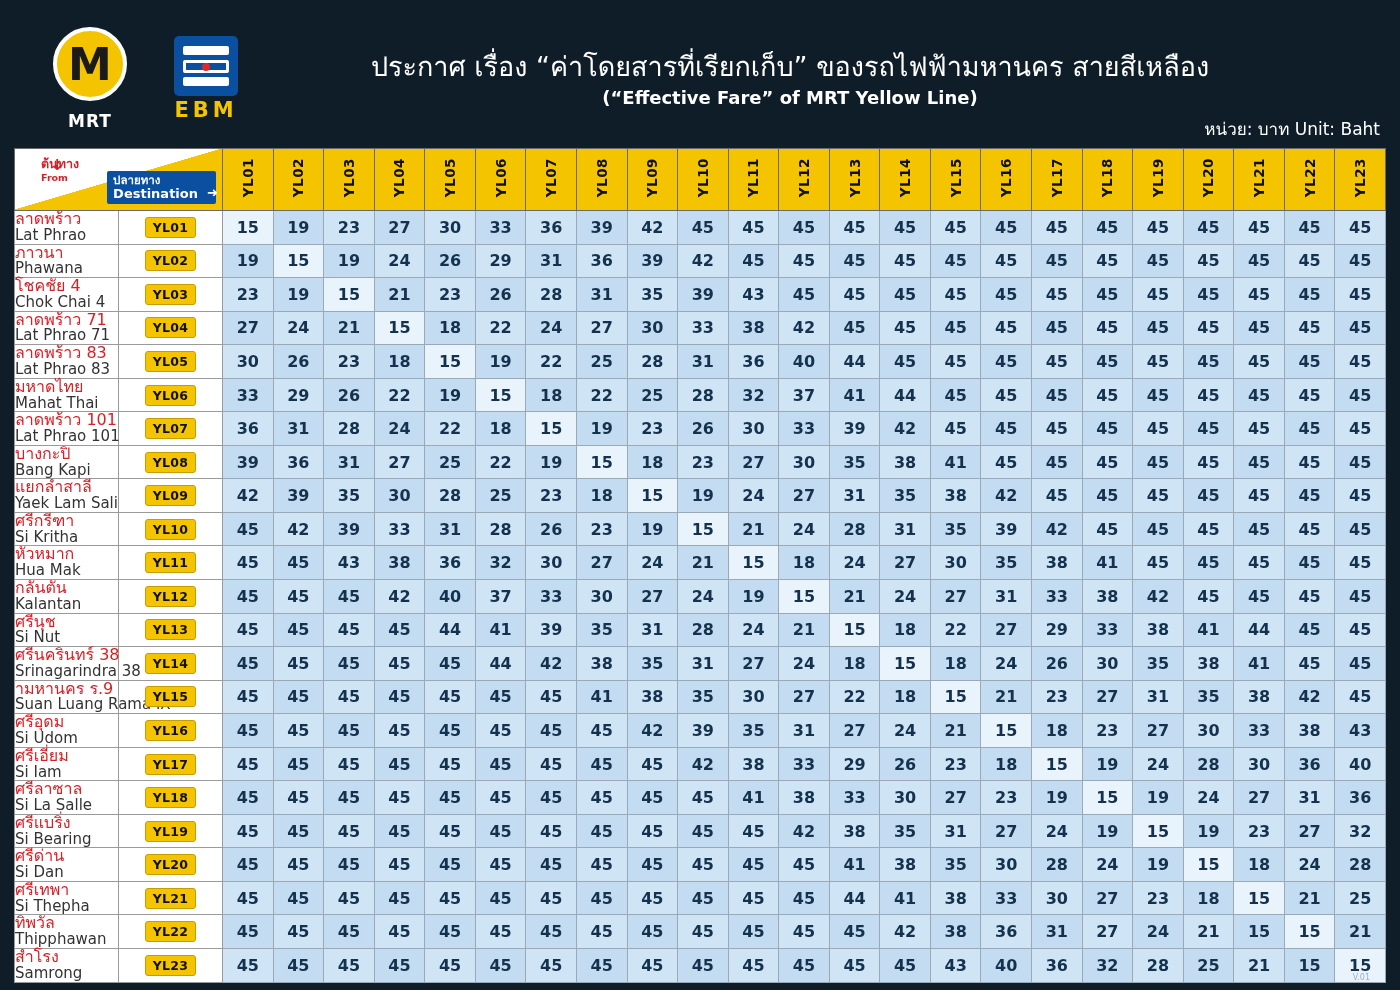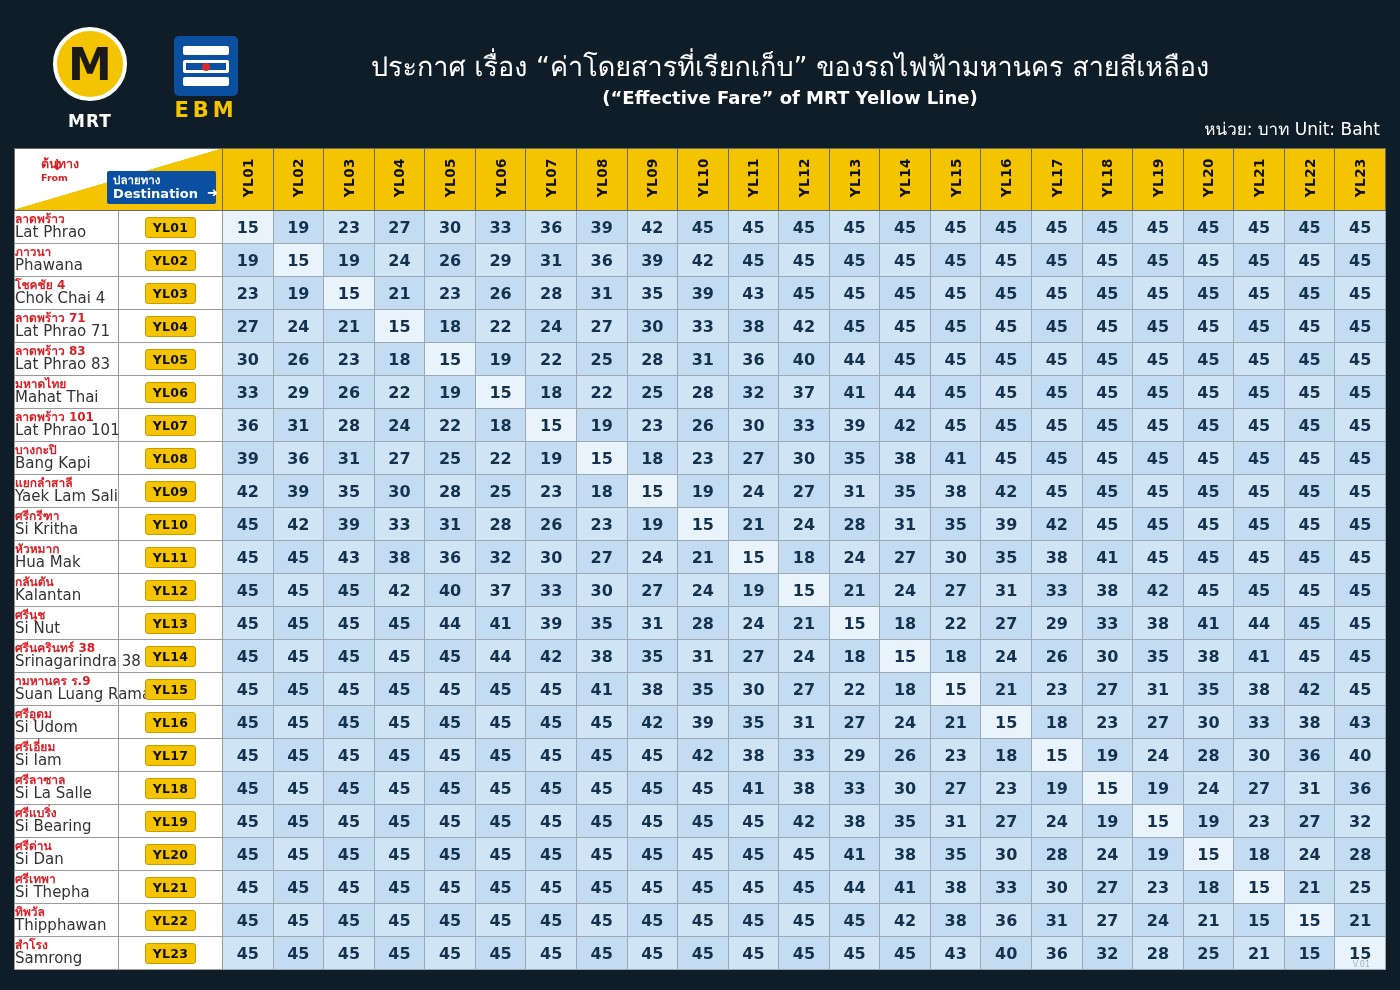--- a/index.html
+++ b/index.html
@@ -128,21 +128,21 @@
     letter-spacing:0.5px;
   }
   td.namecell {
     background:#ffffff;
     border:1px solid #9a9a9a;
     height:33px;
     padding:1px 4px 1px 6px;
     width:148px;
   }
   td.namecell .th {
-    color:#d81f26; font-size:12px; font-weight:bold; line-height:1.05;
+    color:#d81f26; font-size:16px; font-weight:normal; line-height:1.05;
     white-space:nowrap;
   }
   td.namecell .en {
     color:#333333; font-size:15px; line-height:1.05;
     white-space:nowrap;
   }
   td.codecell {
     background:#ffffff;
     border:1px solid #9a9a9a;
     width:60px;

